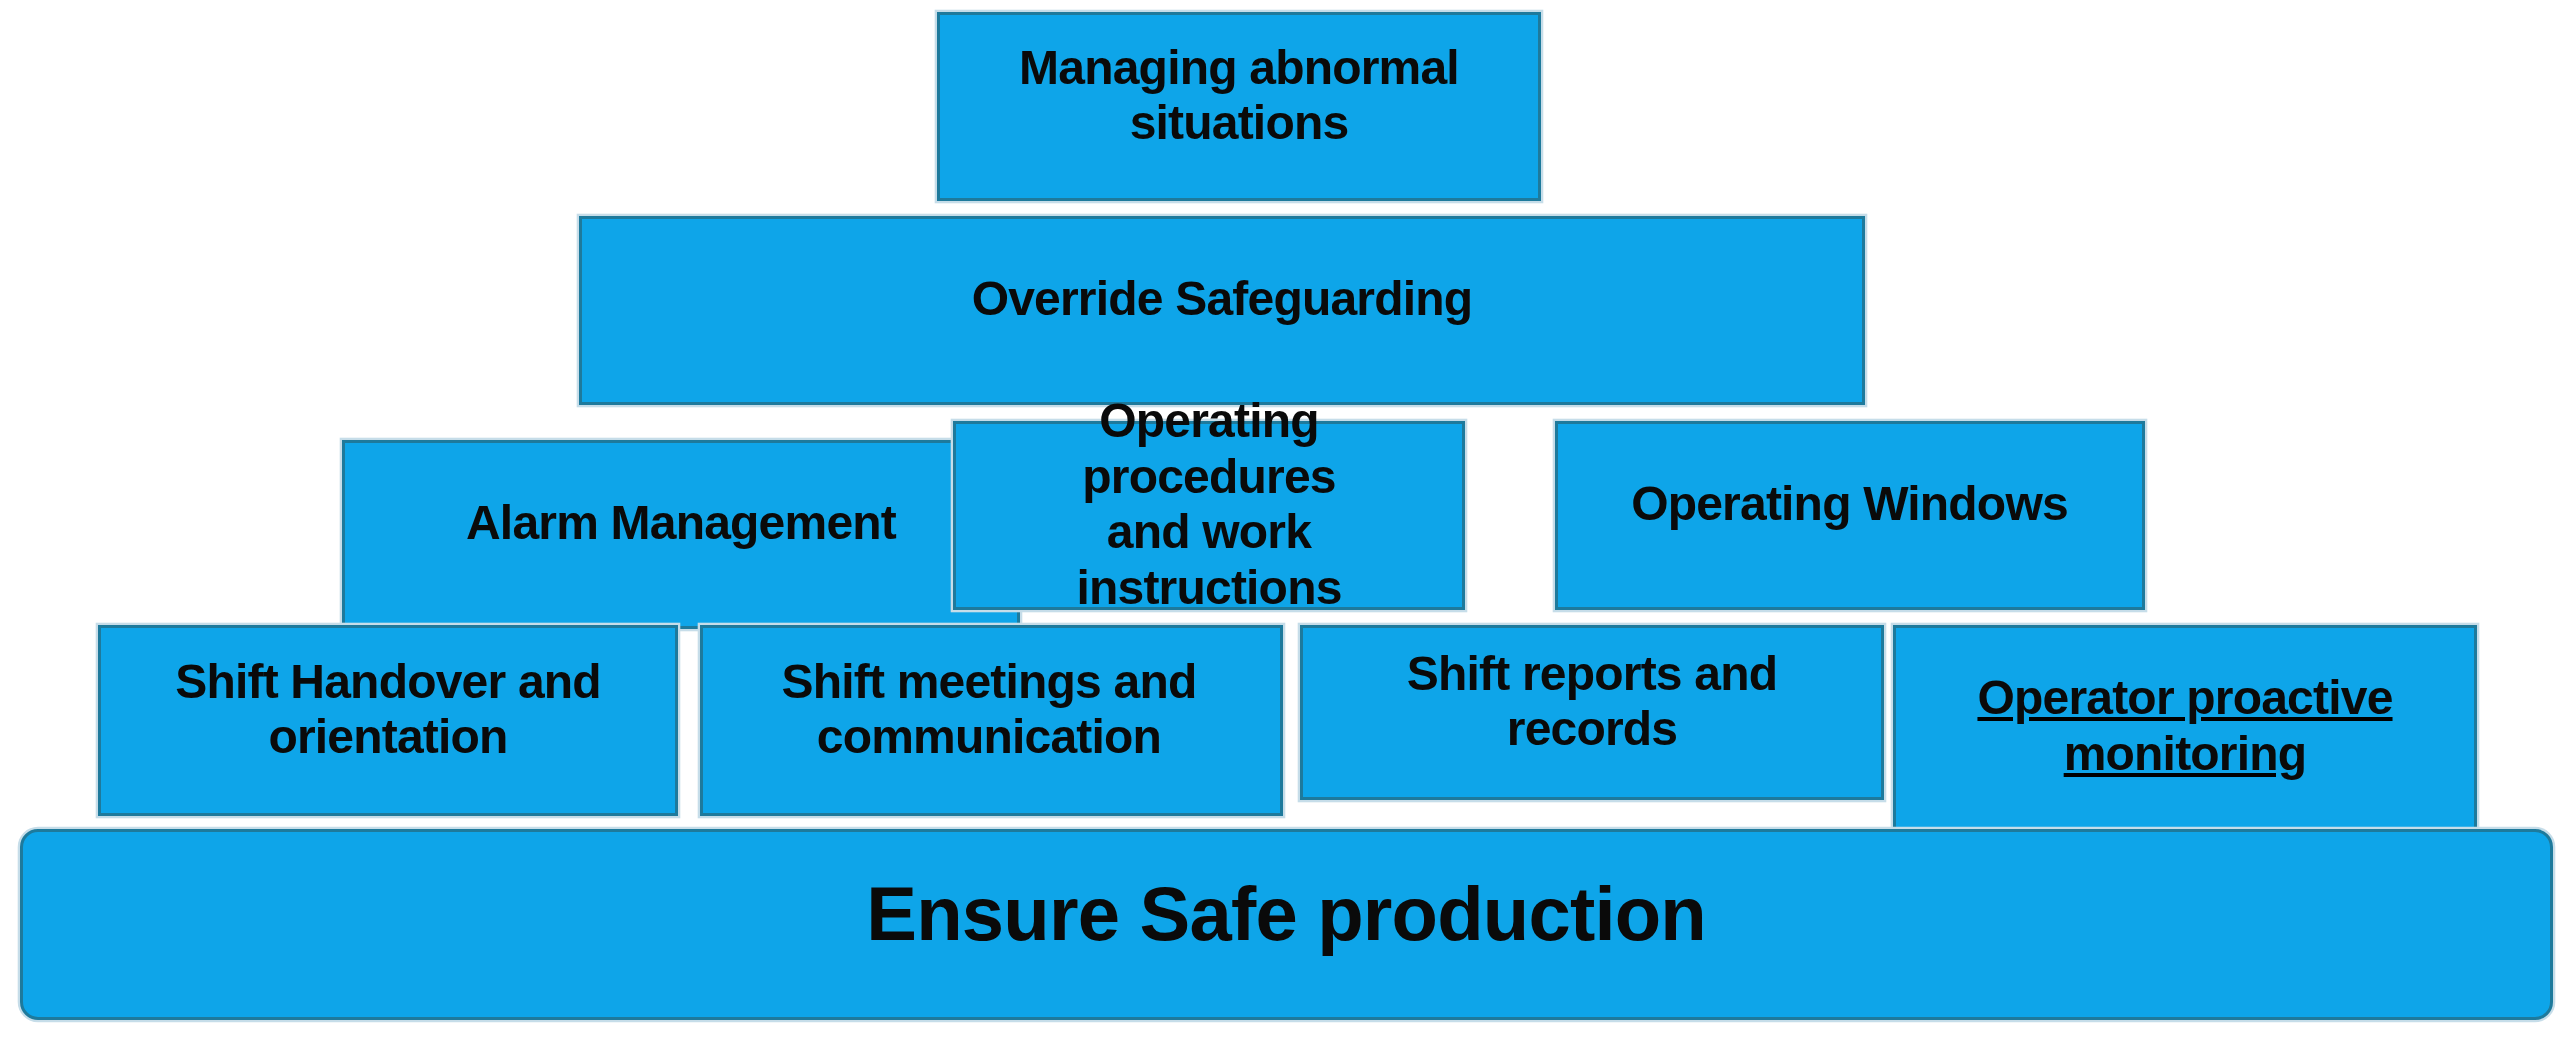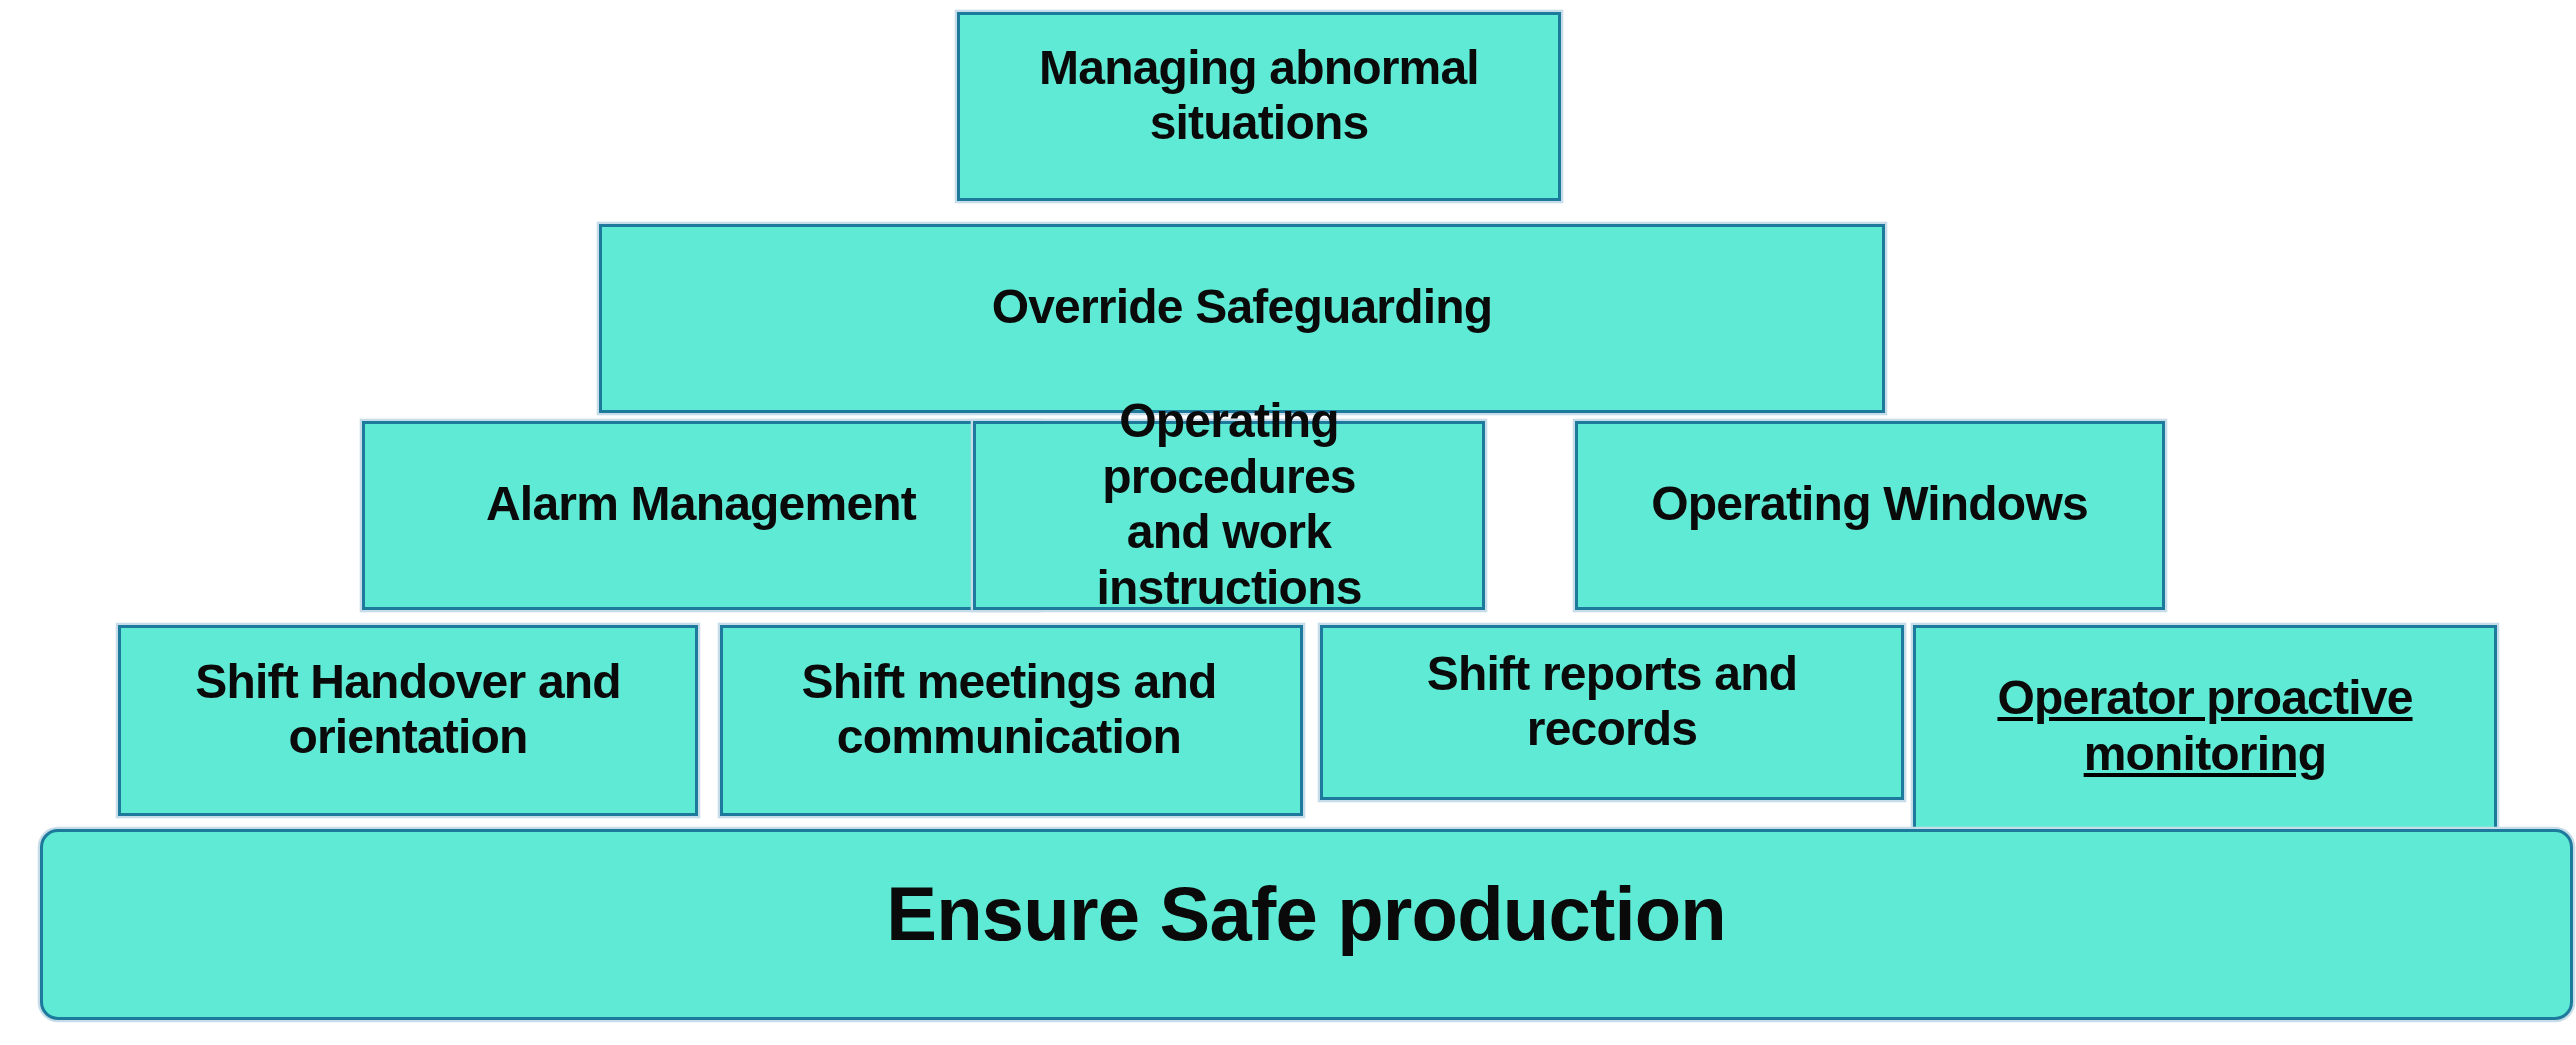--- a/index.html
+++ b/index.html
@@ -17,29 +17,28 @@
   .stage{
     position:relative;
     width:2576px;
     height:1046px;
     background:var(--bg);
     overflow:hidden;
   }
   .node{
     position:absolute;
     box-sizing:border-box;
-    background:#5eead4;
+    background:#0ea5e9;
     border:3.8px solid var(--accent);
     box-shadow:0 0 0 2.3px var(--halo);
     display:flex;
     align-items:center;
     justify-content:center;
     text-align:center;
     padding:7.6px 15px 30px 15px;
-    margin-left:20px;
   }
   .node .label{
     font-weight:bold;
     color:var(--text);
     font-size:48px;
     line-height:1.16;
     letter-spacing:-0.8px;
     white-space:pre-line;
   }
   .node.xl .label{
@@ -51,25 +50,25 @@
 </head>
 <body>
 
 <div class="stage">
 
   <div class="node" style="left:937px; top:12px; width:604px; height:189px;">
     <span class="label">Managing abnormal
 situations</span>
   </div>
 
-  <div class="node" style="left:579px; top:224px; width:1286px; height:189px;">
+  <div class="node" style="left:579px; top:216px; width:1286px; height:189px;">
     <span class="label">Override Safeguarding</span>
   </div>
 
-  <div class="node" style="left:342px; top:421px; width:678px; height:189px;">
+  <div class="node" style="left:342px; top:440px; width:678px; height:189px;">
     <span class="label">Alarm Management</span>
   </div>
   <div class="node" style="left:953px; top:421px; width:512px; height:189px;">
     <span class="label">Operating procedures
 and work instructions</span>
   </div>
   <div class="node" style="left:1555px; top:421px; width:590px; height:189px;padding-left:14px;">
     <span class="label">Operating Windows</span>
   </div>
 

